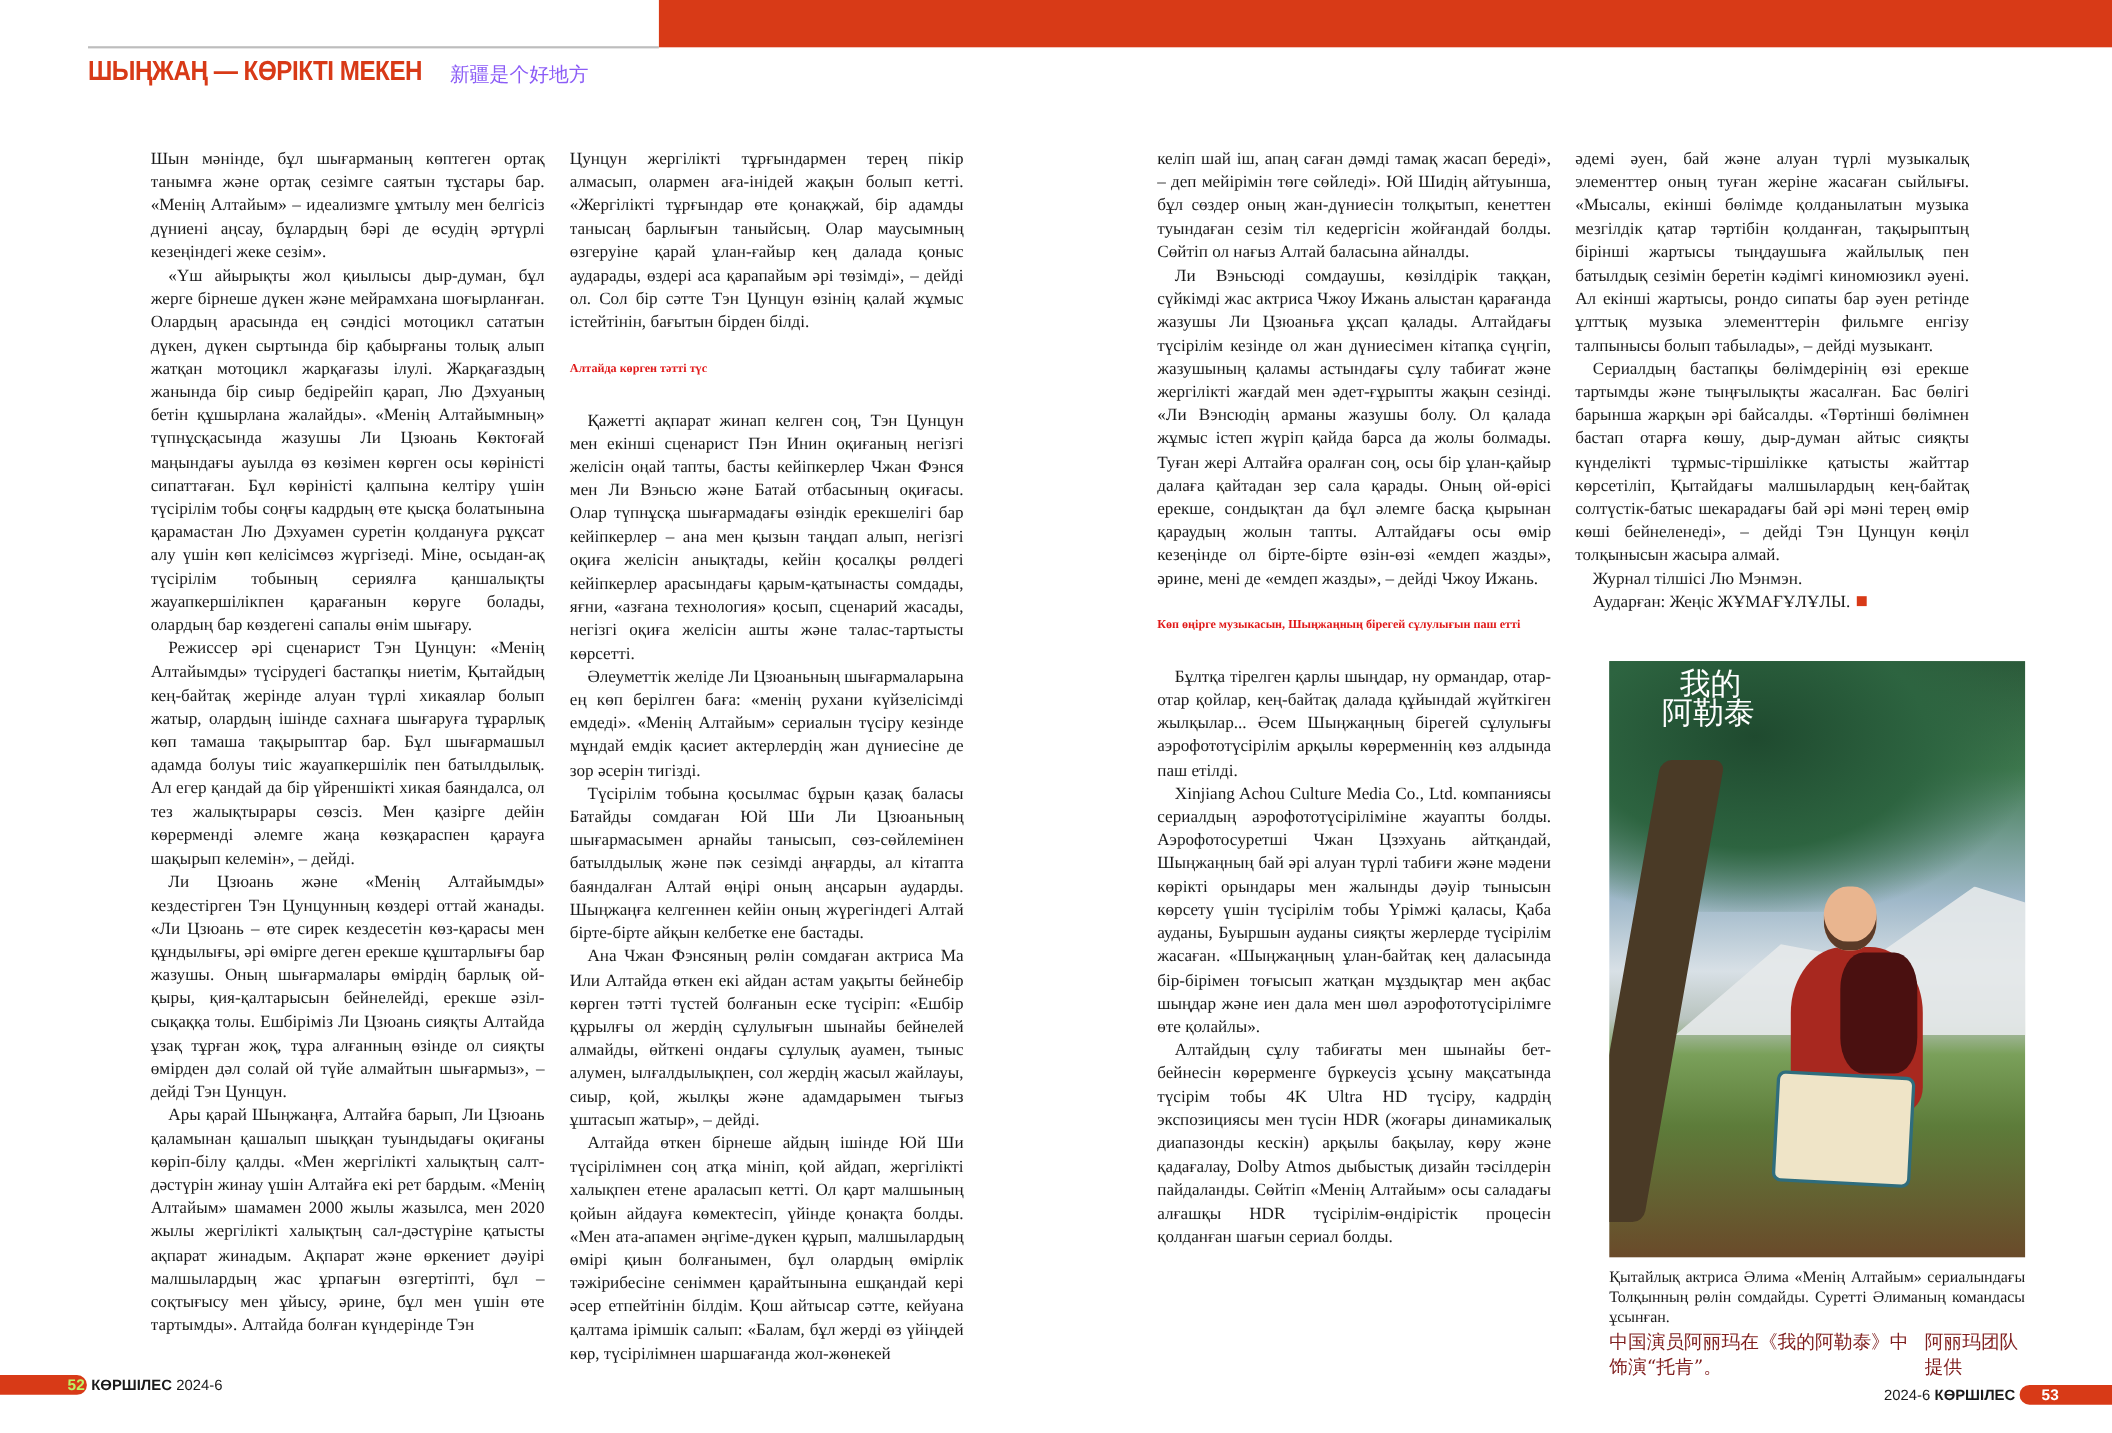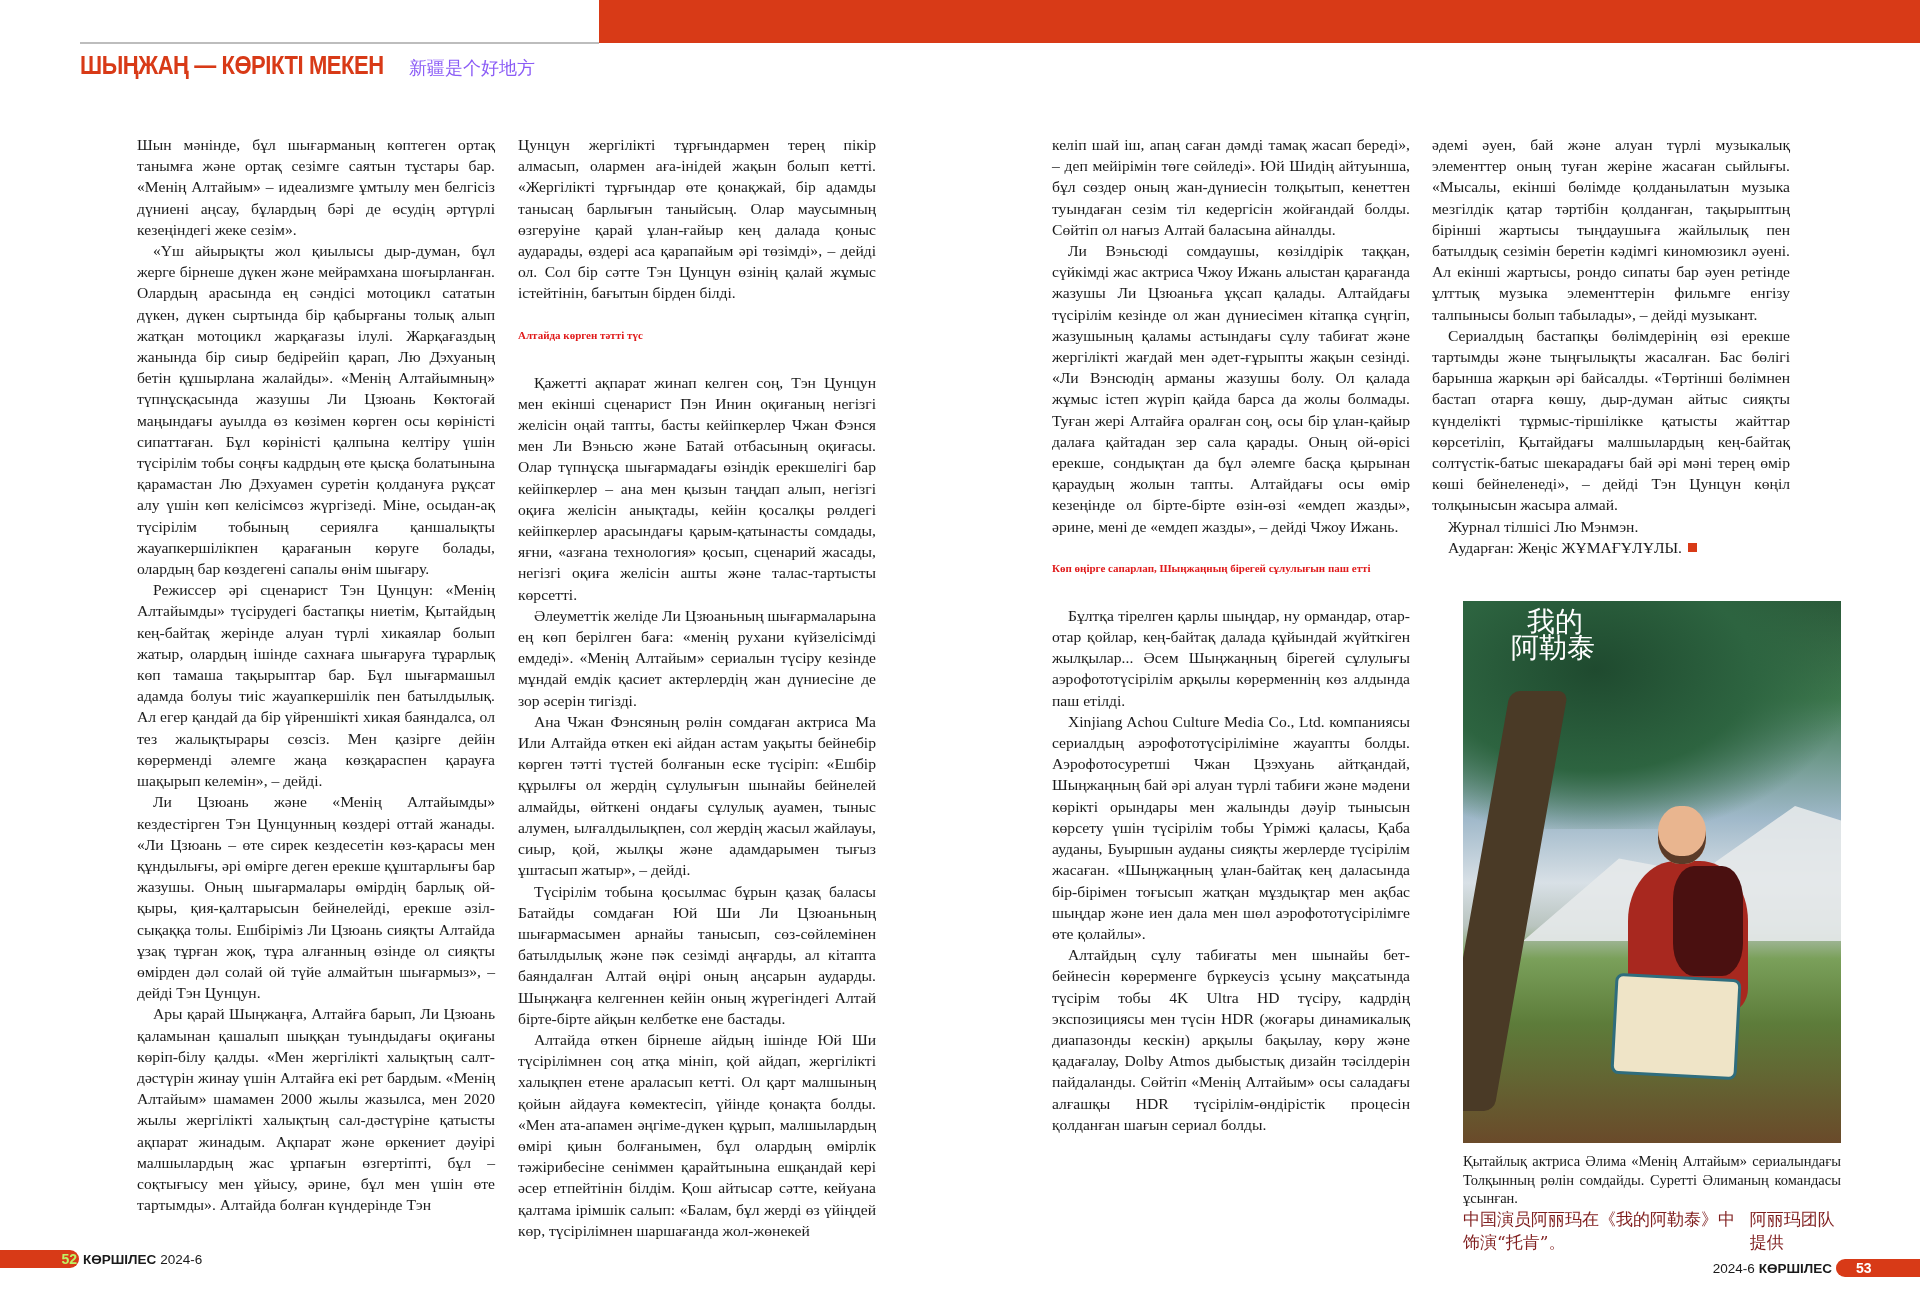--- a/index.html
+++ b/index.html
@@ -68,29 +68,29 @@
   <p>Режиссер әрі сценарист Тэн Цунцун: «Менің Алтайымды» түсірудегі бастапқы ниетім, Қытайдың кең-байтақ жерінде алуан түрлі хикаялар болып жатыр, олардың ішінде сахнаға шығаруға тұрарлық көп тамаша тақырыптар бар. Бұл шығармашыл адамда болуы тиіс жауапкершілік пен батылдылық. Ал егер қандай да бір үйреншікті хикая баяндалса, ол тез жалықтырары сөзсіз. Мен қазірге дейін көрерменді әлемге жаңа көзқараспен қарауға шақырып келемін», – дейді.</p>
   <p>Ли Цзюань және «Менің Алтайымды» кездестірген Тэн Цунцунның көздері оттай жанады. «Ли Цзюань – өте сирек кездесетін көз-қарасы мен құндылығы, әрі өмірге деген ерекше құштарлығы бар жазушы. Оның шығармалары өмірдің барлық ой-қыры, қия-қалтарысын бейнелейді, ерекше әзіл-сықаққа толы. Ешбіріміз Ли Цзюань сияқты Алтайда ұзақ тұрған жоқ, тұра алғанның өзінде ол сияқты өмірден дәл солай ой түйе алмайтын шығармыз», – дейді Тэн Цунцун.</p>
   <p>Ары қарай Шыңжаңға, Алтайға барып, Ли Цзюань қаламынан қашалып шыққан туындыдағы оқиғаны көріп-білу қалды. «Мен жергілікті халықтың салт-дәстүрін жинау үшін Алтайға екі рет бардым. «Менің Алтайым» шамамен 2000 жылы жазылса, мен 2020 жылы жергілікті халықтың сал-дәстүріне қатысты ақпарат жинадым. Ақпарат және өркениет дәуірі малшылардың жас ұрпағын өзгертіпті, бұл – соқтығысу мен ұйысу, әрине, бұл мен үшін өте тартымды». Алтайда болған күндерінде Тэн</p>
 </div>
 
 <div class="col" id="col2">
   <p class="noindent">Цунцун жергілікті тұрғындармен терең пікір алмасып, олармен аға-інідей жақын болып кетті. «Жергілікті тұрғындар өте қонақжай, бір адамды танысаң барлығын таныйсың. Олар маусымның өзгеруіне қарай ұлан-ғайыр кең далада қоныс аударады, өздері аса қарапайым әрі төзімді», – дейді ол. Сол бір сәтте Тэн Цунцун өзінің қалай жұмыс істейтінін, бағытын бірден білді.</p>
   <p class="subhead">Алтайда көрген тәтті түс</p>
   <p>Қажетті ақпарат жинап келген соң, Тэн Цунцун мен екінші сценарист Пэн Инин оқиғаның негізгі желісін оңай тапты, басты кейіпкерлер Чжан Фэнся мен Ли Вэньсю және Батай отбасының оқиғасы. Олар түпнұсқа шығармадағы өзіндік ерекшелігі бар кейіпкерлер – ана мен қызын таңдап алып, негізгі оқиға желісін анықтады, кейін қосалқы рөлдегі кейіпкерлер арасындағы қарым-қатынасты сомдады, яғни, «азғана технология» қосып, сценарий жасады, негізгі оқиға желісін ашты және талас-тартысты көрсетті.</p>
   <p>Әлеуметтік желіде Ли Цзюаньның шығармаларына ең көп берілген баға: «менің рухани күйзелісімді емдеді». «Менің Алтайым» сериалын түсіру кезінде мұндай емдік қасиет актерлердің жан дүниесіне де зор әсерін тигізді.</p>
+  <p>Түсірілім тобына қосылмас бұрын қазақ баласы Батайды сомдаған Юй Ши Ли Цзюаньның шығармасымен арнайы танысып, сөз-сөйлемінен батылдылық және пәк сезімді аңғарды, ал кітапта баяндалған Алтай өңірі оның аңсарын аударды. Шыңжаңға келгеннен кейін оның жүрегіндегі Алтай бірте-бірте айқын келбетке ене бастады.</p>
   <p>Ана Чжан Фэнсяның рөлін сомдаған актриса Ма Или Алтайда өткен екі айдан астам уақыты бейнебір көрген тәтті түстей болғанын еске түсіріп: «Ешбір құрылғы ол жердің сұлулығын шынайы бейнелей алмайды, өйткені ондағы сұлулық ауамен, тыныс алумен, ылғалдылықпен, сол жердің жасыл жайлауы, сиыр, қой, жылқы және адамдарымен тығыз ұштасып жатыр», – дейді.</p>
-  <p>Түсірілім тобына қосылмас бұрын қазақ баласы Батайды сомдаған Юй Ши Ли Цзюаньның шығармасымен арнайы танысып, сөз-сөйлемінен батылдылық және пәк сезімді аңғарды, ал кітапта баяндалған Алтай өңірі оның аңсарын аударды. Шыңжаңға келгеннен кейін оның жүрегіндегі Алтай бірте-бірте айқын келбетке ене бастады.</p>
   <p>Алтайда өткен бірнеше айдың ішінде Юй Ши түсірілімнен соң атқа мініп, қой айдап, жергілікті халықпен етене араласып кетті. Ол қарт малшының қойын айдауға көмектесіп, үйінде қонақта болды. «Мен ата-апамен әңгіме-дүкен құрып, малшылардың өмірі қиын болғанымен, бұл олардың өмірлік тәжірибесіне сеніммен қарайтынына ешқандай кері әсер етпейтінін білдім. Қош айтысар сәтте, кейуана қалтама ірімшік салып: «Балам, бұл жерді өз үйіңдей көр, түсірілімнен шаршағанда жол-жөнекей</p>
 </div>
 
 <div class="col" id="col3">
   <p class="noindent">келіп шай іш, апаң саған дәмді тамақ жасап береді», – деп мейірімін төге сөйледі». Юй Шидің айтуынша, бұл сөздер оның жан-дүниесін толқытып, кенеттен туындаған сезім тіл кедергісін жойғандай болды. Сөйтіп ол нағыз Алтай баласына айналды.</p>
   <p>Ли Вэньсюді сомдаушы, көзілдірік таққан, сүйкімді жас актриса Чжоу Ижань алыстан қарағанда жазушы Ли Цзюаньға ұқсап қалады. Алтайдағы түсірілім кезінде ол жан дүниесімен кітапқа сүңгіп, жазушының қаламы астындағы сұлу табиғат және жергілікті жағдай мен әдет-ғұрыпты жақын сезінді. «Ли Вэнсюдің арманы жазушы болу. Ол қалада жұмыс істеп жүріп қайда барса да жолы болмады. Туған жері Алтайға оралған соң, осы бір ұлан-қайыр далаға қайтадан зер сала қарады. Оның ой-өрісі ерекше, сондықтан да бұл әлемге басқа қырынан қараудың жолын тапты. Алтайдағы осы өмір кезеңінде ол бірте-бірте өзін-өзі «емдеп жазды», әрине, мені де «емдеп жазды», – дейді Чжоу Ижань.</p>
-  <p class="subhead">Көп өңірге сапарлап, Шыңжаңның бірегей сұлулығын паш етті</p>
+  <p class="subhead">Көп өңірге музыкасын, Шыңжаңның бірегей сұлулығын паш етті</p>
   <p>Бұлтқа тірелген қарлы шыңдар, ну ормандар, отар-отар қойлар, кең-байтақ далада құйындай жүйткіген жылқылар... Әсем Шыңжаңның бірегей сұлулығы аэрофототүсірілім арқылы көрерменнің көз алдында паш етілді.</p>
   <p>Xinjiang Achou Culture Media Co., Ltd. компаниясы сериалдың аэрофототүсіріліміне жауапты болды. Аэрофотосуретші Чжан Цзэхуань айтқандай, Шыңжаңның бай әрі алуан түрлі табиғи және мәдени көрікті орындары мен жалынды дәуір тынысын көрсету үшін түсірілім тобы Үрімжі қаласы, Қаба ауданы, Буыршын ауданы сияқты жерлерде түсірілім жасаған. «Шыңжаңның ұлан-байтақ кең даласында бір-бірімен тоғысып жатқан мұздықтар мен ақбас шыңдар және иен дала мен шөл аэрофототүсірілімге өте қолайлы».</p>
   <p>Алтайдың сұлу табиғаты мен шынайы бет-бейнесін көрерменге бүркеусіз ұсыну мақсатында түсірім тобы 4K Ultra HD түсіру, кадрдің экспозициясы мен түсін HDR (жоғары динамикалық диапазонды кескін) арқылы бақылау, көру және қадағалау, Dolby Atmos дыбыстық дизайн тәсілдерін пайдаланды. Сөйтіп «Менің Алтайым» осы саладағы алғашқы HDR түсірілім-өндірістік процесін қолданған шағын сериал болды.</p>
 </div>
 
 <div class="col" id="col4">
   <p class="noindent">әдемі әуен, бай және алуан түрлі музыкалық элементтер оның туған жеріне жасаған сыйлығы. «Мысалы, екінші бөлімде қолданылатын музыка мезгілдік қатар тәртібін қолданған, тақырыптың бірінші жартысы тыңдаушыға жайлылық пен батылдық сезімін беретін кәдімгі киномюзикл әуені. Ал екінші жартысы, рондо сипаты бар әуен ретінде ұлттық музыка элементтерін фильмге енгізу талпынысы болып табылады», – дейді музыкант.</p>
   <p>Сериалдың бастапқы бөлімдерінің өзі ерекше тартымды және тыңғылықты жасалған. Бас бөлігі барынша жарқын әрі байсалды. «Төртінші бөлімнен бастап отарға көшу, дыр-думан айтыс сияқты күнделікті тұрмыс-тіршілікке қатысты жайттар көрсетіліп, Қытайдағы малшылардың кең-байтақ солтүстік-батыс шекарадағы бай әрі мәні терең өмір көші бейнеленеді», – дейді Тэн Цунцун көңіл толқынысын жасыра алмай.</p>
   <p>Журнал тілшісі Лю Мэнмэн.</p>
   <p><span>Аударған: Жеңіс ЖҰМАҒҰЛҰЛЫ.</span><span class="endmark"></span></p>

